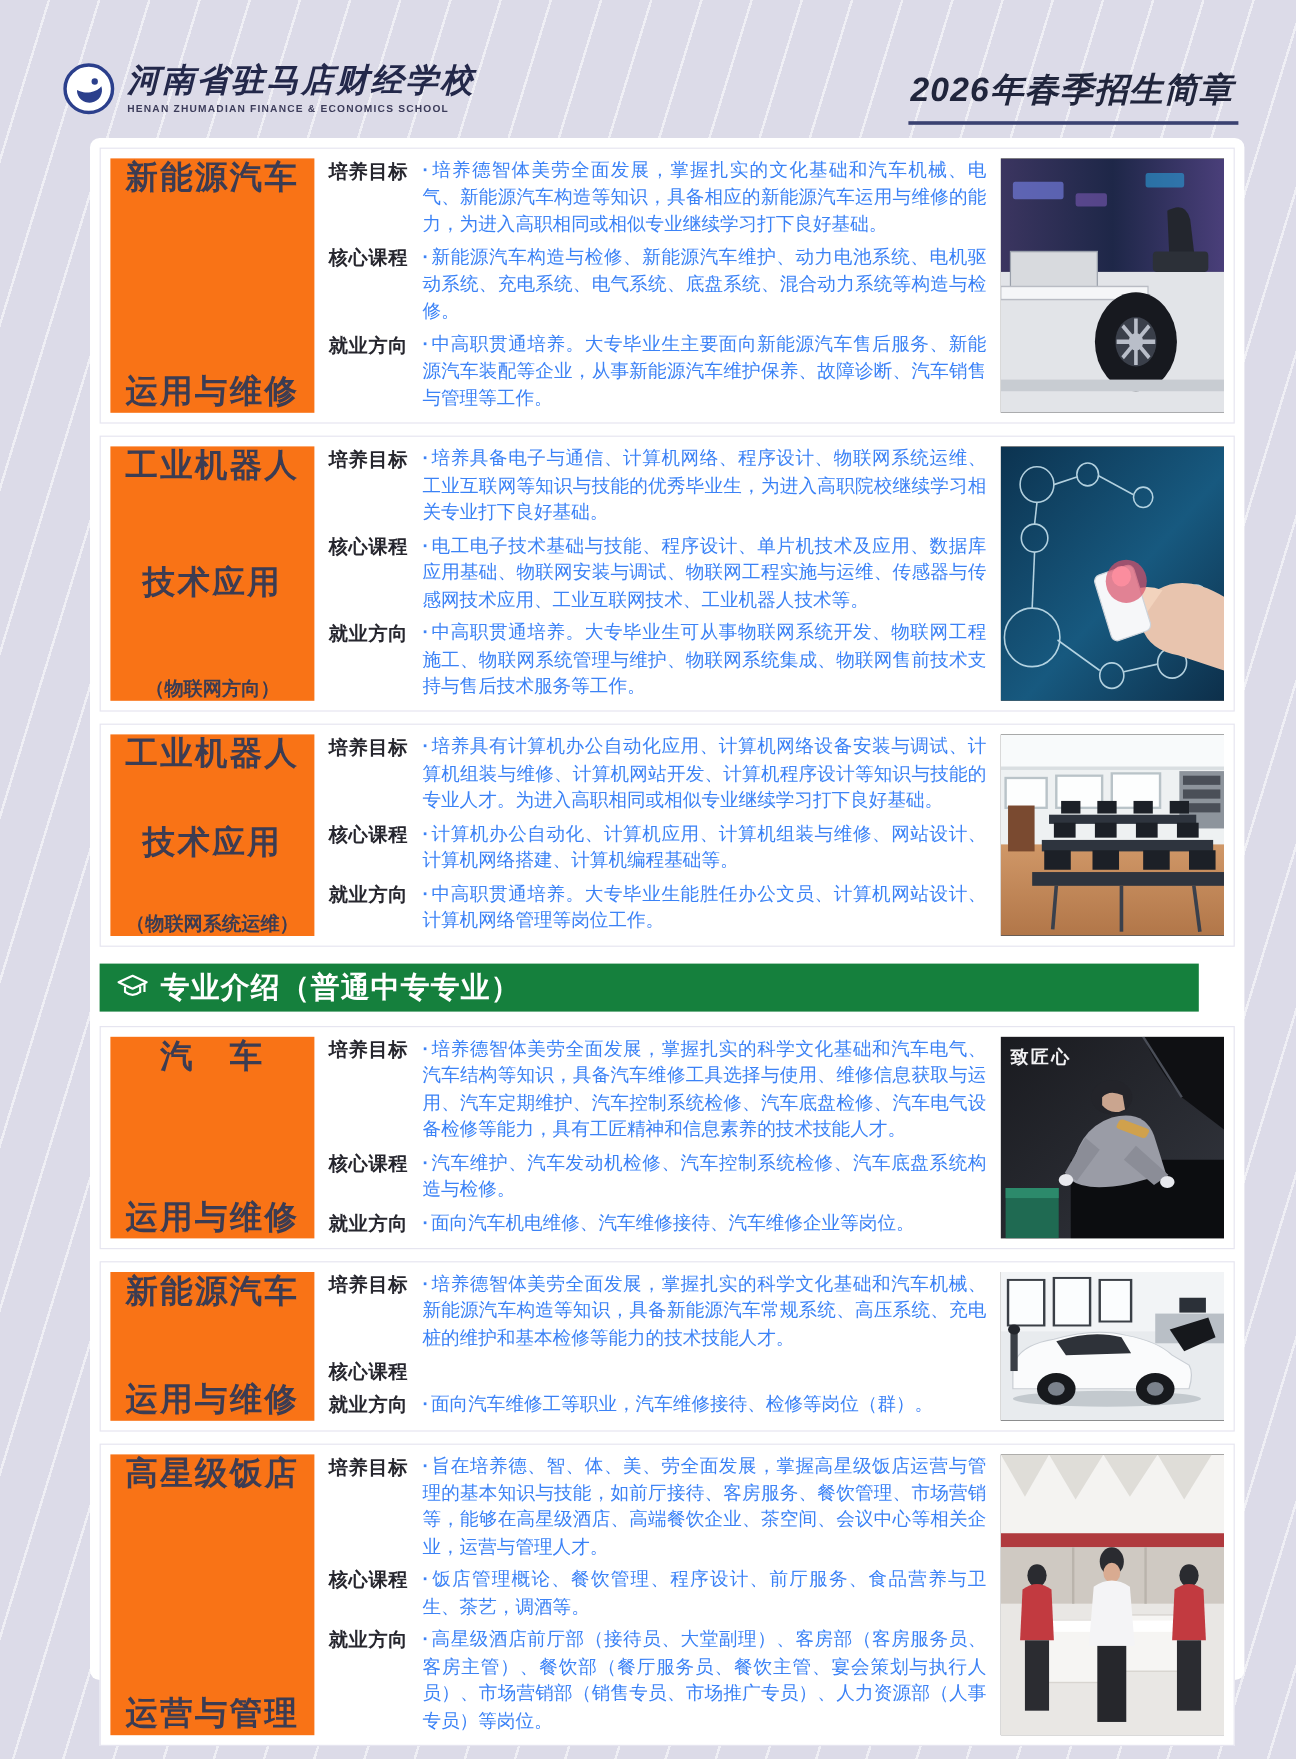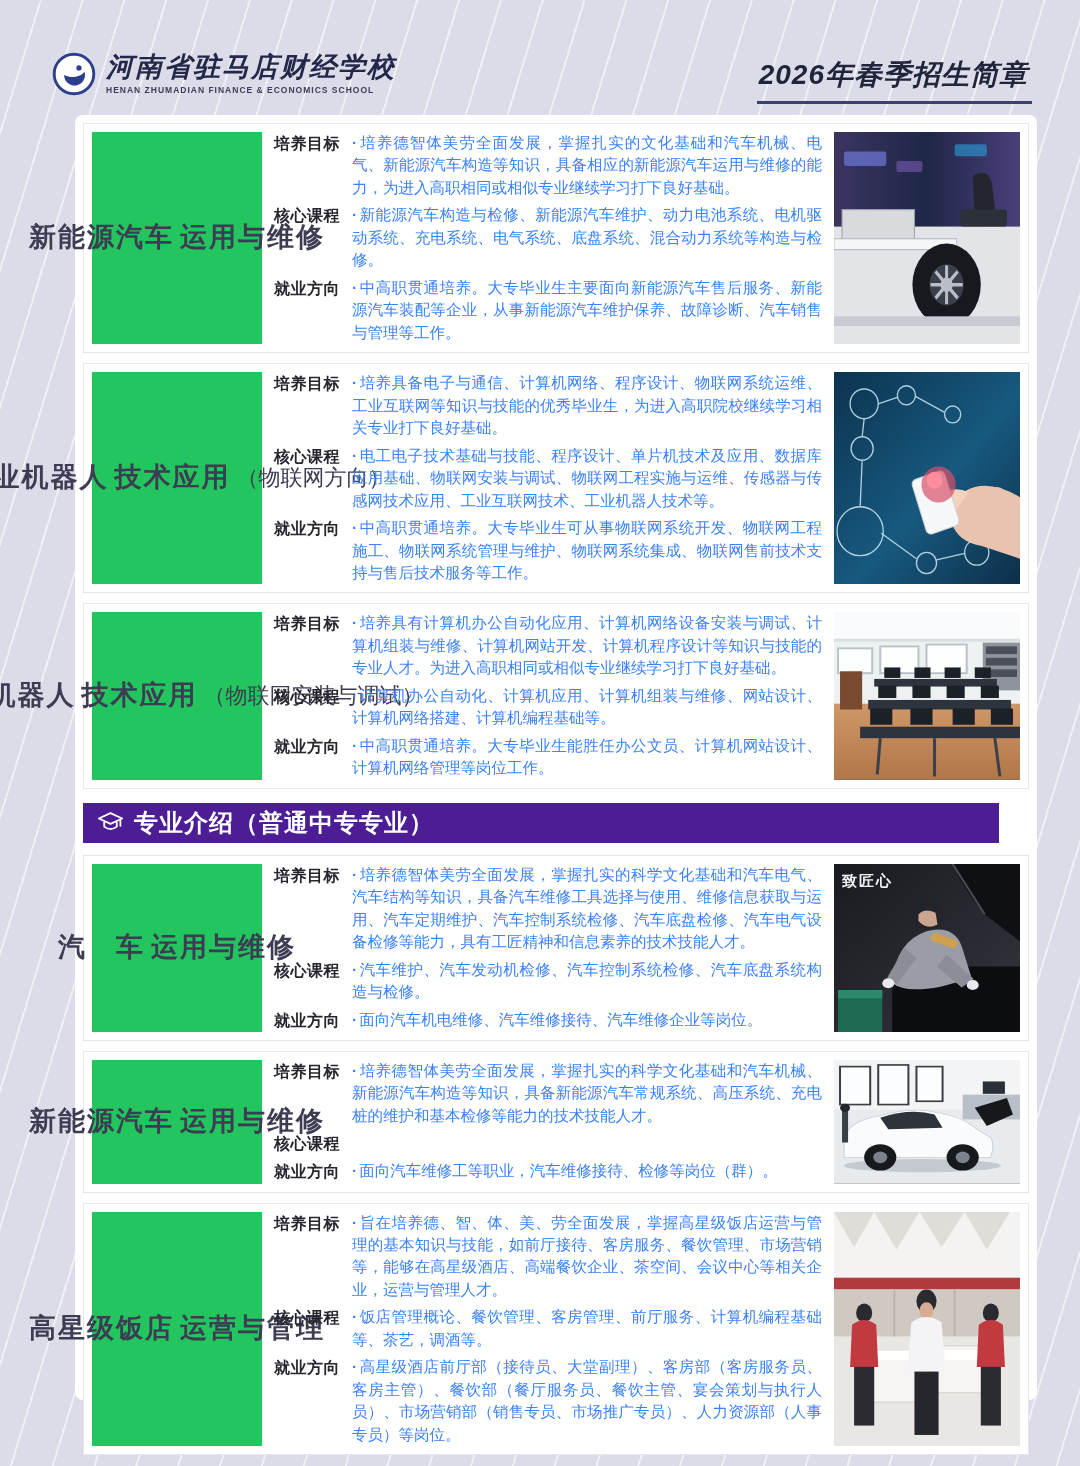--- a/index.html
+++ b/index.html
@@ -17,35 +17,35 @@
     font-size:27px;color:#23284a;letter-spacing:2px;line-height:1;}
   .school-en{font-size:8.5px;color:#3c3c5a;letter-spacing:1px;margin-top:4px;font-weight:bold;}
   .bro-title{position:absolute;right:48px;top:56px;font-size:28px;font-weight:900;font-style:italic;
     color:#20253c;letter-spacing:1px;border-bottom:3px solid #3a4170;padding:0 4px 7px 2px;margin-left:40px;}
   
   .panel{position:absolute;left:75px;top:115px;width:962px;height:1285px;background:#ffffff;
     border-radius:8px;box-sizing:border-box;padding:8px 8px;display:flex;flex-direction:column;gap:10px;}
   
   .card{display:flex;gap:12px;border:1px solid #e6e5f0;background:#fff;box-sizing:border-box;
     padding:8px;align-items:stretch;}
-  .plabel{width:170px;flex:0 0 170px;background:#22c55e;display:flex;flex-direction:row;
-    align-items:center;justify-content:center;gap:6px;}
+  .plabel{width:170px;flex:0 0 170px;background:#f97316;display:flex;flex-direction:column;
+    align-items:center;justify-content:space-between;gap:6px;}
   .plabel .nm{font-size:27px;color:#3c3c52;font-weight:600;letter-spacing:2px;line-height:1.25;white-space:nowrap;}
-  .plabel .sub{font-size:22px;color:#3c3c52;font-weight:400;letter-spacing:0;line-height:1.2;white-space:nowrap;}
+  .plabel .sub{font-size:16px;color:#3c3c52;font-weight:700;letter-spacing:0;line-height:1.2;white-space:nowrap;}
   .pbody{flex:1 1 auto;display:flex;flex-direction:column;justify-content:center;gap:5px;min-width:0;}
   .row{display:flex;align-items:flex-start;}
   .fl{flex:0 0 78px;font-size:16px;font-weight:bold;color:#26262e;line-height:1.45;letter-spacing:.5px;}
   .ft{margin:0;flex:1 1 auto;font-size:15.5px;color:#3b82f6;line-height:1.45;text-align:justify;}
   .blt{font-weight:bold;margin-right:2px;}
   .photo{width:186px;flex:0 0 186px;position:relative;overflow:hidden;background:#404040;}
   .photo svg{position:absolute;inset:0;width:100%;height:100%;}
   .photo .ovl{position:absolute;top:8px;left:8px;color:#f2f2f4;font-size:15px;font-weight:bold;
     font-family:"Liberation Serif","DejaVu Serif",serif;letter-spacing:2px;}
   
-  .secbar{height:40px;flex:0 0 40px;margin:4px 30px 2px 0;background:#4c1d95;display:flex;
+  .secbar{height:40px;flex:0 0 40px;margin:4px 30px 2px 0;background:#15803d;display:flex;
     align-items:center;gap:10px;padding:0 14px;}
   .secbar .t{color:#ffffff;font-size:24px;font-weight:bold;letter-spacing:1px;}
 </style>
 </head>
 <body>
 
 <div class="hdr">
   <div class="brand">
     <svg viewBox="0 0 40 40" width="44" height="44">
       <circle cx="20" cy="20" r="18" fill="#ffffff" stroke="#2b3f8c" stroke-width="2.6"></circle>
@@ -165,21 +165,21 @@
         <circle cx="104" cy="106" r="17" fill="#d8506a" opacity="0.7"></circle>
         <circle cx="100" cy="102" r="8" fill="#ff8fa0" opacity="0.85"></circle>
       </svg>
     </div>
   </section>
 
   <section class="card">
     <div class="plabel">
       <span class="nm">工业机器人</span>
       <span class="nm">技术应用</span>
-      <span class="sub">（物联网安装与调试）</span>
+      <span class="sub">（物联网系统运维）</span>
     </div>
     <div class="pbody">
       <div class="row">
         <span class="fl">培养目标</span>
         <p class="ft"><span class="blt">·</span><span>培养具有计算机办公自动化应用、计算机网络设备安装与调试、计算机组装与维修、计算机网站开发、计算机程序设计等知识与技能的专业人才。为进入高职相同或相似专业继续学习打下良好基础。</span></p>
       </div>
       <div class="row">
         <span class="fl">核心课程</span>
         <p class="ft"><span class="blt">·</span><span>计算机办公自动化、计算机应用、计算机组装与维修、网站设计、计算机网络搭建、计算机编程基础等。</span></p>
       </div>
@@ -344,21 +344,21 @@
       <span class="nm">高星级饭店</span>
       <span class="nm">运营与管理</span>
     </div>
     <div class="pbody">
       <div class="row">
         <span class="fl">培养目标</span>
         <p class="ft"><span class="blt">·</span><span>旨在培养德、智、体、美、劳全面发展，掌握高星级饭店运营与管理的基本知识与技能，如前厅接待、客房服务、餐饮管理、市场营销等，能够在高星级酒店、高端餐饮企业、茶空间、会议中心等相关企业，运营与管理人才。</span></p>
       </div>
       <div class="row">
         <span class="fl">核心课程</span>
-        <p class="ft"><span class="blt">·</span><span>饭店管理概论、餐饮管理、客房管理、前厅服务、计算机编程基础等、茶艺，调酒等。</span></p>
+        <p class="ft"><span class="blt">·</span><span>饭店管理概论、餐饮管理、程序设计、前厅服务、食品营养与卫生、茶艺，调酒等。</span></p>
       </div>
       <div class="row">
         <span class="fl">就业方向</span>
         <p class="ft"><span class="blt">·</span><span>高星级酒店前厅部（接待员、大堂副理）、客房部（客房服务员、客房主管）、餐饮部（餐厅服务员、餐饮主管、宴会策划与执行人员）、市场营销部（销售专员、市场推广专员）、人力资源部（人事专员）等岗位。</span></p>
       </div>
     </div>
     <div class="photo">
       <svg viewBox="0 0 185 200" preserveAspectRatio="none">
         <rect width="185" height="200" fill="#e9e7e4"></rect>
         <rect width="185" height="56" fill="#f4f3f1"></rect>

